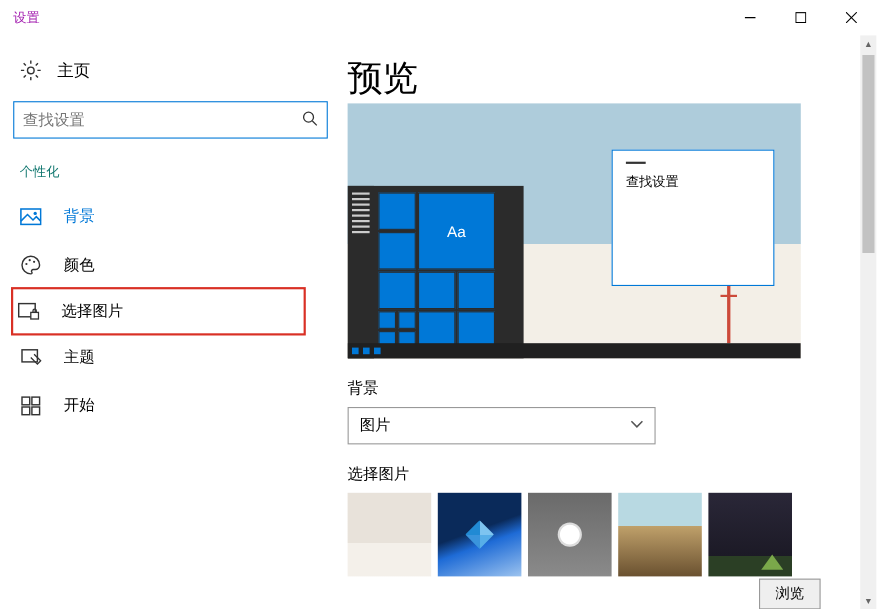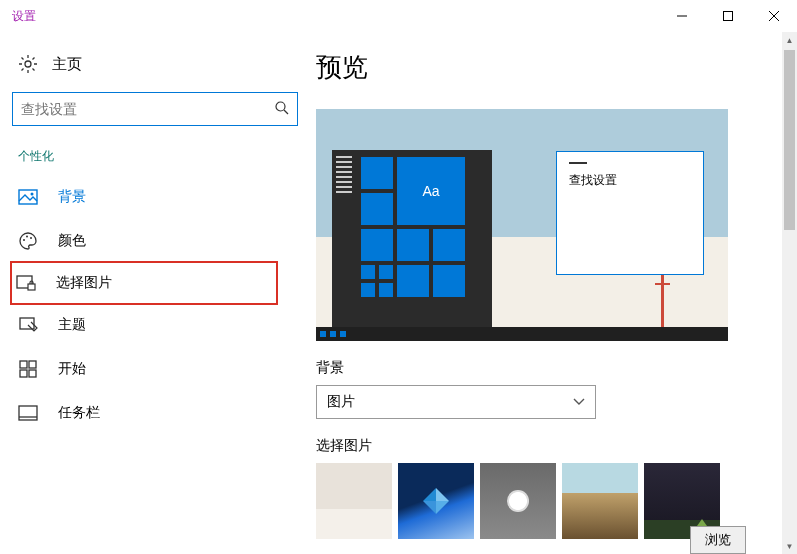--- a/index.html
+++ b/index.html
@@ -24,24 +24,24 @@
 .section-label { font-size: 12px; color: #0f766e; padding: 4px 6px 10px 6px; }
 
 .nav-item { display: flex; align-items: center; gap: 20px; padding: 12px 6px; cursor: pointer; }
 .nav-item.active { color: #0078d7; }
 .nav-item.highlighted { border: 2px solid #d93025; margin: -2px 20px -2px -2px; padding: 10px 4px; }
 .nav-item .icon { width: 20px; height: 20px; display:flex; align-items:center; justify-content:center; color: inherit; }
 .nav-item .label { font-size: 14px; }
 
 .content { flex: 1; padding: 18px 0 0 6px; position: relative; overflow: hidden; }
 .content-inner { width: 412px; }
-.content h1 { font-size: 26px; font-weight: 400; margin-bottom: 24px; }
+.content h1 { font-size: 32px; font-weight: 400; }
 
 .preview-frame { width: 412px; height: 232px; position: relative; background: linear-gradient(to bottom, #aeccdb 0%, #aeccdb 55%, #f3efe7 55%, #f3efe7 100%); overflow:hidden;}
-.start-panel { position: absolute; left: 16px; bottom: 0; width: 160px; height: 191px; background: #2b2b2b; padding-left: 13px; }
+.start-panel { position: absolute; left: 0; bottom: 0; width: 160px; height: 157px; background: #2b2b2b; padding-left: 13px; }
 .start-left { position: absolute; left:0; top:0; width:24px; height:100%; background:#2b2b2b; display:flex; flex-direction:column; padding:6px 4px; gap:3px;}
 .start-left .bar { height:2px; background:#ccc;}
 .tiles { position:absolute; left:28px; top:6px; right:4px; bottom:4px; }
 .tile { position:absolute; background:#0078d7; border:1px solid #2b2b2b; }
 .t-aa { left:36px; top:0; width:70px; height:70px; display:flex;align-items:center;justify-content:center;color:#fff;font-size:14px;}
 .t1 { left:0;top:0;width:34px;height:34px;} .t2{left:0;top:36px;width:34px;height:34px;}
 .t3{left:0;top:72px;width:34px;height:34px;} .t4{left:36px;top:72px;width:34px;height:34px;}
 .t5{left:72px;top:72px;width:34px;height:34px;}
 .t6{left:0;top:108px;width:16px;height:16px;} .t7{left:18px;top:108px;width:16px;height:16px;}
 .t8{left:0;top:126px;width:16px;height:16px;} .t9{left:18px;top:126px;width:16px;height:16px;}
@@ -180,29 +180,20 @@
           <svg viewBox="0 0 20 20" width="20" height="20">
             <rect x="2" y="2" width="7" height="7" fill="none" stroke="#333" stroke-width="1.3"></rect>
             <rect x="11" y="2" width="7" height="7" fill="none" stroke="#333" stroke-width="1.3"></rect>
             <rect x="2" y="11" width="7" height="7" fill="none" stroke="#333" stroke-width="1.3"></rect>
             <rect x="11" y="11" width="7" height="7" fill="none" stroke="#333" stroke-width="1.3"></rect>
           </svg>
         </span>
       <span class="label">开始</span>
     </div>
 
-    <div class="nav-item">
-      <span class="icon">
-          <svg viewBox="0 0 20 20" width="20" height="20">
-            <rect x="1" y="3" width="18" height="14" fill="none" stroke="#333" stroke-width="1.3"></rect>
-            <line x1="1" y1="14" x2="19" y2="14" stroke="#333" stroke-width="1.3"></line>
-          </svg>
-        </span>
-      <span class="label">任务栏</span>
-    </div>
   </div>
 
   <div class="content">
     <div class="content-inner">
       <h1>预览</h1>
 
       <div class="preview-frame">
         <div class="tower"></div>
         <div class="start-panel">
           <div class="start-left">

